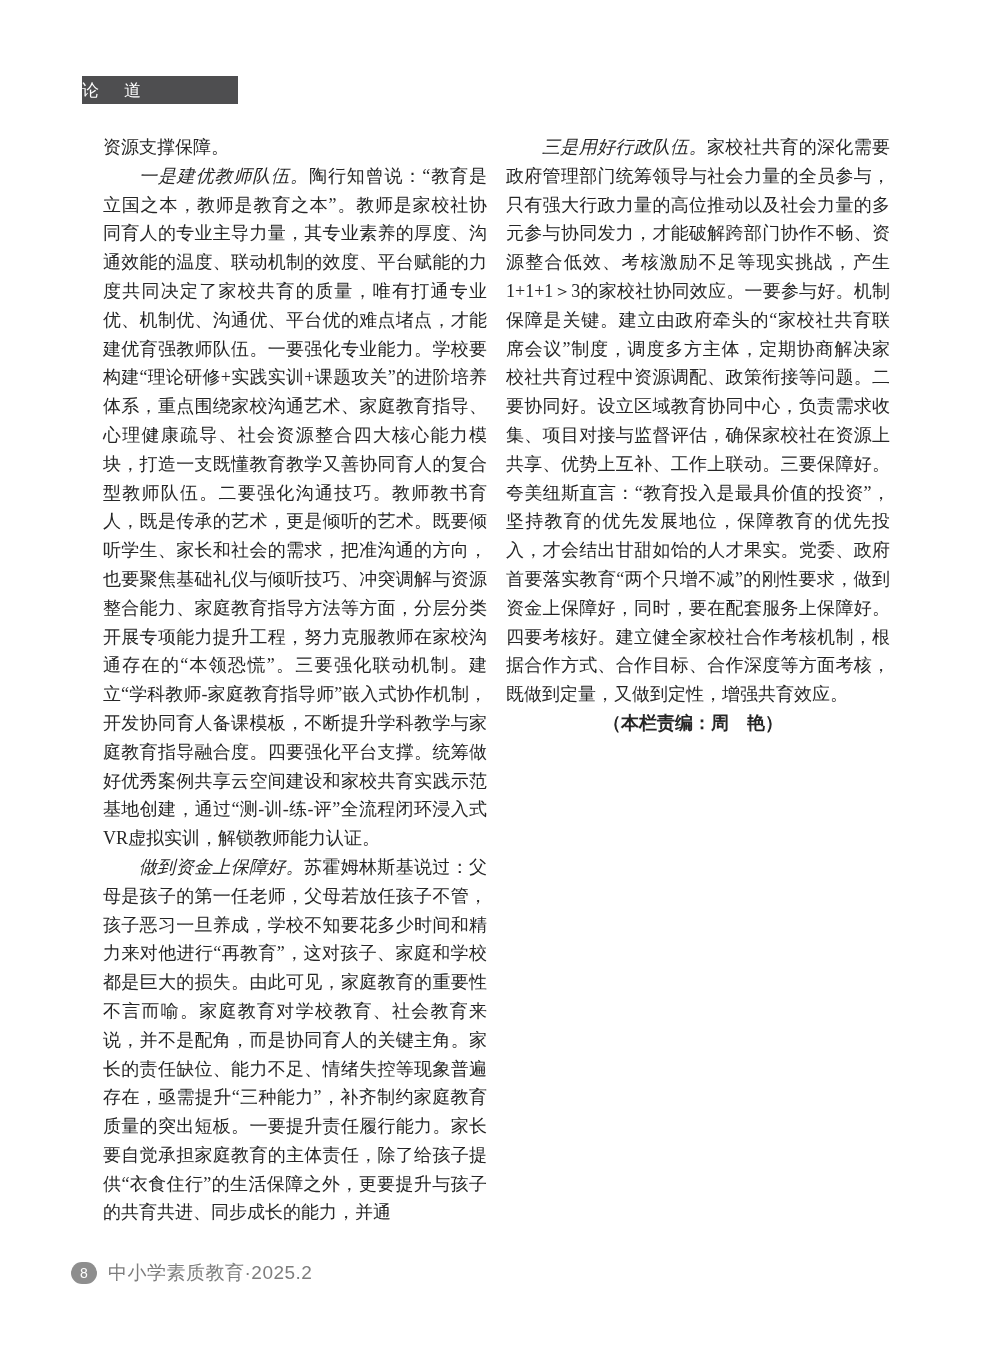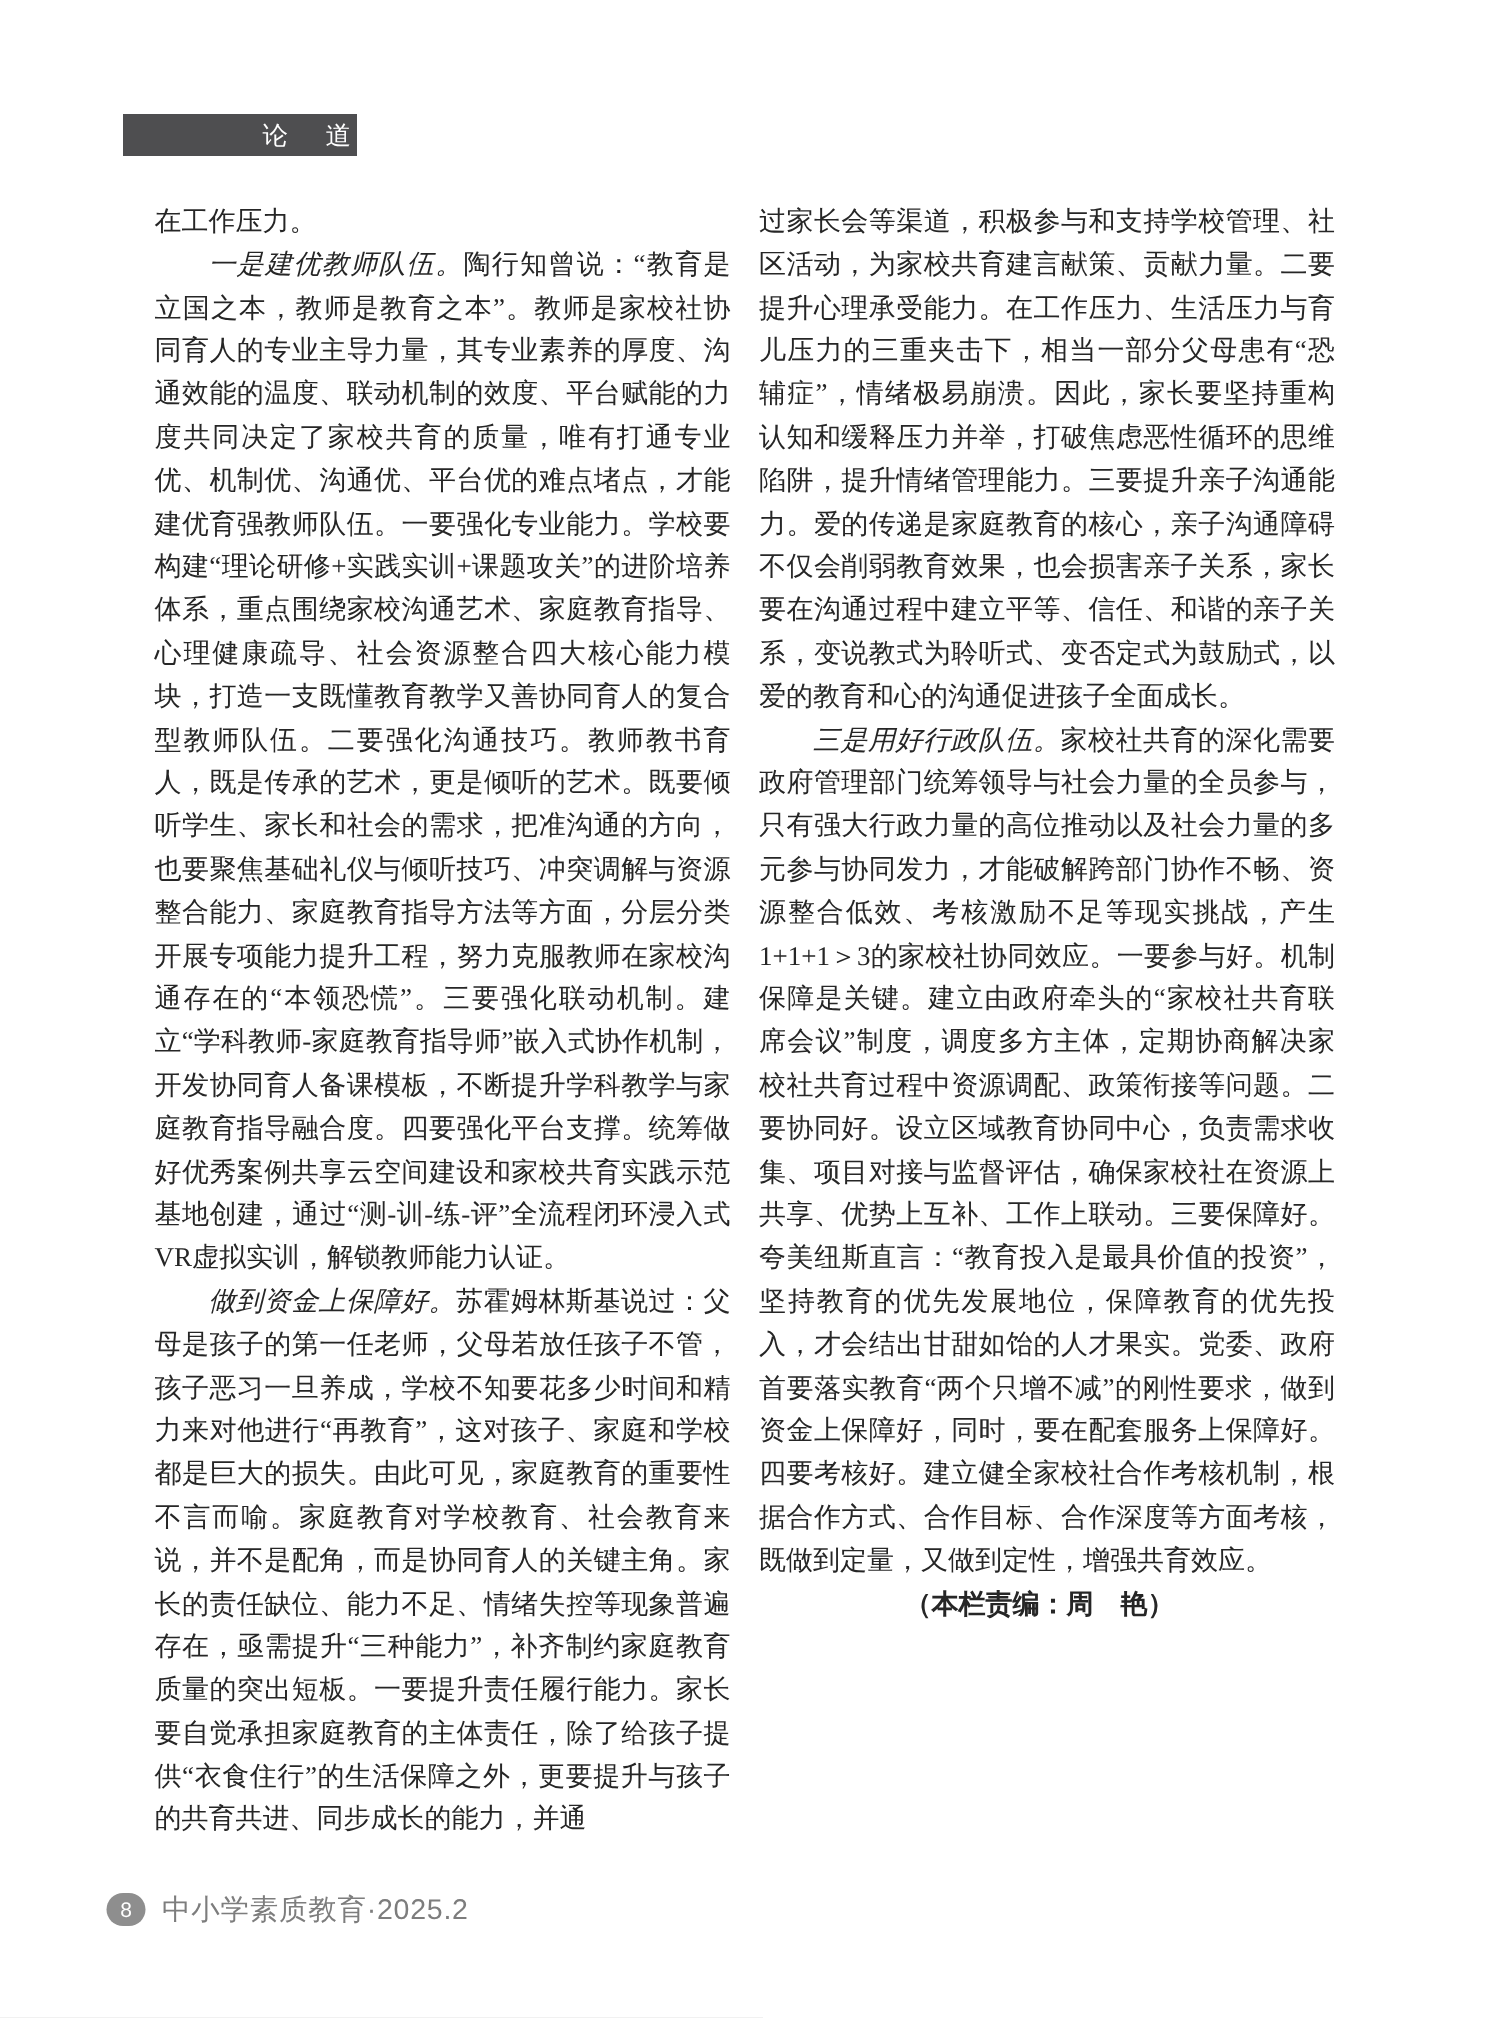--- a/index.html
+++ b/index.html
@@ -12,21 +12,21 @@
     margin:0 auto;
   }
   .section-tag{
     position:absolute;left:82px;top:76px;
     width:156px;height:28px;
     background:#4e4e50;
     color:#ffffff;
     font-family:"Liberation Sans","DejaVu Sans",sans-serif;
     font-size:17px;
     letter-spacing:4px;
-    display:flex;align-items:center;justify-content:flex-end;
+    display:flex;align-items:center;justify-content:flex-start;
   }
   .columns{
     position:absolute;top:133px;left:103px;
     display:flex;gap:19px;
   }
   .col{width:384px;}
   p.para{
     margin:0;
     font-size:18px;
     line-height:28.8px;
@@ -68,27 +68,26 @@
 <body>
 
 <div class="page">
 
   <div class="section-tag">
     <span>论　道</span>
   </div>
 
   <div class="columns">
     <div class="col">
-        <p class="para">在工作压力。</p>
+        <p class="para">资源支撑保障。</p>
         <p class="para indent"><span class="lead">一是建优教师队伍。</span>陶行知曾说：“教育是立国之本，教师是教育之本”。教师是家校社协同育人的专业主导力量，其专业素养的厚度、沟通效能的温度、联动机制的效度、平台赋能的力度共同决定了家校共育的质量，唯有打通专业优、机制优、沟通优、平台优的难点堵点，才能建优育强教师队伍。一要强化专业能力。学校要构建“理论研修+实践实训+课题攻关”的进阶培养体系，重点围绕家校沟通艺术、家庭教育指导、心理健康疏导、社会资源整合四大核心能力模块，打造一支既懂教育教学又善协同育人的复合型教师队伍。二要强化沟通技巧。教师教书育人，既是传承的艺术，更是倾听的艺术。既要倾听学生、家长和社会的需求，把准沟通的方向，也要聚焦基础礼仪与倾听技巧、冲突调解与资源整合能力、家庭教育指导方法等方面，分层分类开展专项能力提升工程，努力克服教师在家校沟通存在的“本领恐慌”。三要强化联动机制。建立“学科教师-家庭教育指导师”嵌入式协作机制，开发协同育人备课模板，不断提升学科教学与家庭教育指导融合度。四要强化平台支撑。统筹做好优秀案例共享云空间建设和家校共育实践示范基地创建，通过“测-训-练-评”全流程闭环浸入式VR虚拟实训，解锁教师能力认证。</p>
         <p class="para indent"><span class="lead">做到资金上保障好。</span>苏霍姆林斯基说过：父母是孩子的第一任老师，父母若放任孩子不管，孩子恶习一旦养成，学校不知要花多少时间和精力来对他进行“再教育”，这对孩子、家庭和学校都是巨大的损失。由此可见，家庭教育的重要性不言而喻。家庭教育对学校教育、社会教育来说，并不是配角，而是协同育人的关键主角。家长的责任缺位、能力不足、情绪失控等现象普遍存在，亟需提升“三种能力”，补齐制约家庭教育质量的突出短板。一要提升责任履行能力。家长要自觉承担家庭教育的主体责任，除了给孩子提供“衣食住行”的生活保障之外，更要提升与孩子的共育共进、同步成长的能力，并通</p>
       </div>
     <div class="col">
 
-    <p class="para">过家长会等渠道，积极参与和支持学校管理、社区活动，为家校共育建言献策、贡献力量。二要提升心理承受能力。在工作压力、生活压力与育儿压力的三重夹击下，相当一部分父母患有“恐辅症”，情绪极易崩溃。因此，家长要坚持重构认知和缓释压力并举，打破焦虑恶性循环的思维陷阱，提升情绪管理能力。三要提升亲子沟通能力。爱的传递是家庭教育的核心，亲子沟通障碍不仅会削弱教育效果，也会损害亲子关系，家长要在沟通过程中建立平等、信任、和谐的亲子关系，变说教式为聆听式、变否定式为鼓励式，以爱的教育和心的沟通促进孩子全面成长。</p>
         <p class="para indent"><span class="lead">三是用好行政队伍。</span>家校社共育的深化需要政府管理部门统筹领导与社会力量的全员参与，只有强大行政力量的高位推动以及社会力量的多元参与协同发力，才能破解跨部门协作不畅、资源整合低效、考核激励不足等现实挑战，产生1+1+1＞3的家校社协同效应。一要参与好。机制保障是关键。建立由政府牵头的“家校社共育联席会议”制度，调度多方主体，定期协商解决家校社共育过程中资源调配、政策衔接等问题。二要协同好。设立区域教育协同中心，负责需求收集、项目对接与监督评估，确保家校社在资源上共享、优势上互补、工作上联动。三要保障好。夸美纽斯直言：“教育投入是最具价值的投资”，坚持教育的优先发展地位，保障教育的优先投入，才会结出甘甜如饴的人才果实。党委、政府首要落实教育“两个只增不减”的刚性要求，做到资金上保障好，同时，要在配套服务上保障好。四要考核好。建立健全家校社合作考核机制，根据合作方式、合作目标、合作深度等方面考核，既做到定量，又做到定性，增强共育效应。</p>
         <p class="byline">（本栏责编：周　艳）</p>
       </div>
   </div>
 
   <div class="footer">
     <div class="page-badge">
       <span>8</span>
     </div>
     <span class="journal">中小学素质教育·2025.2</span>

